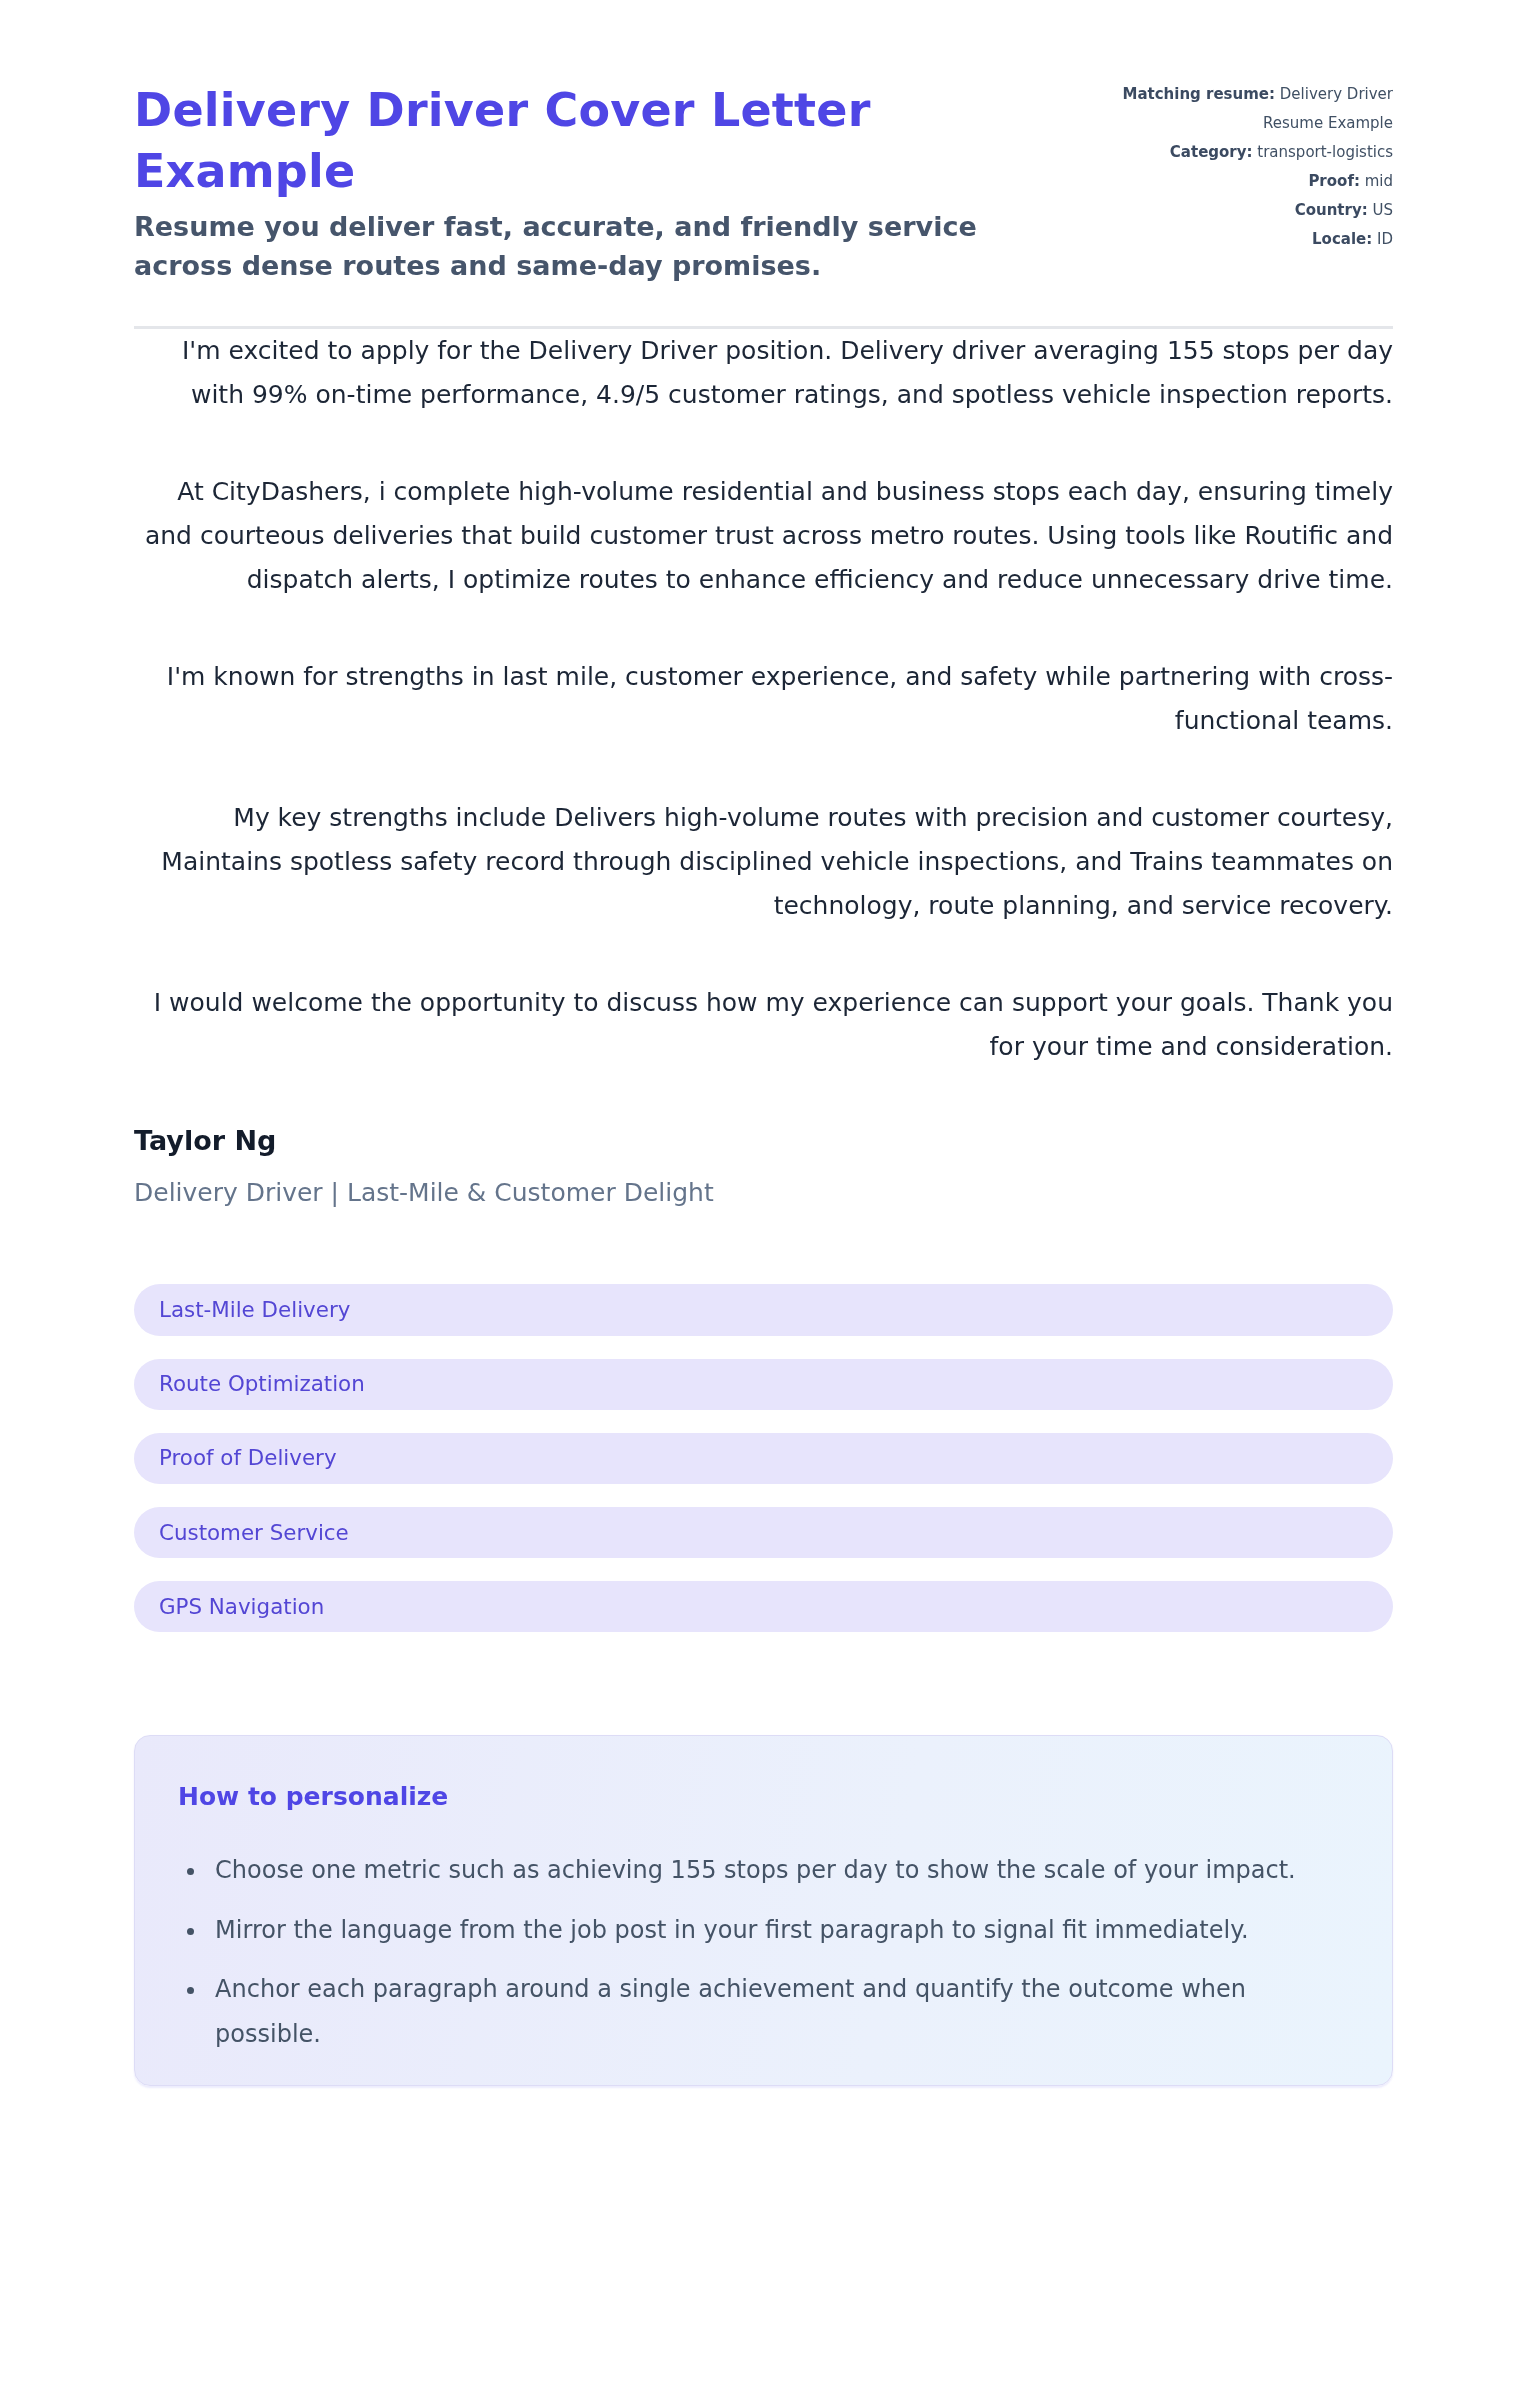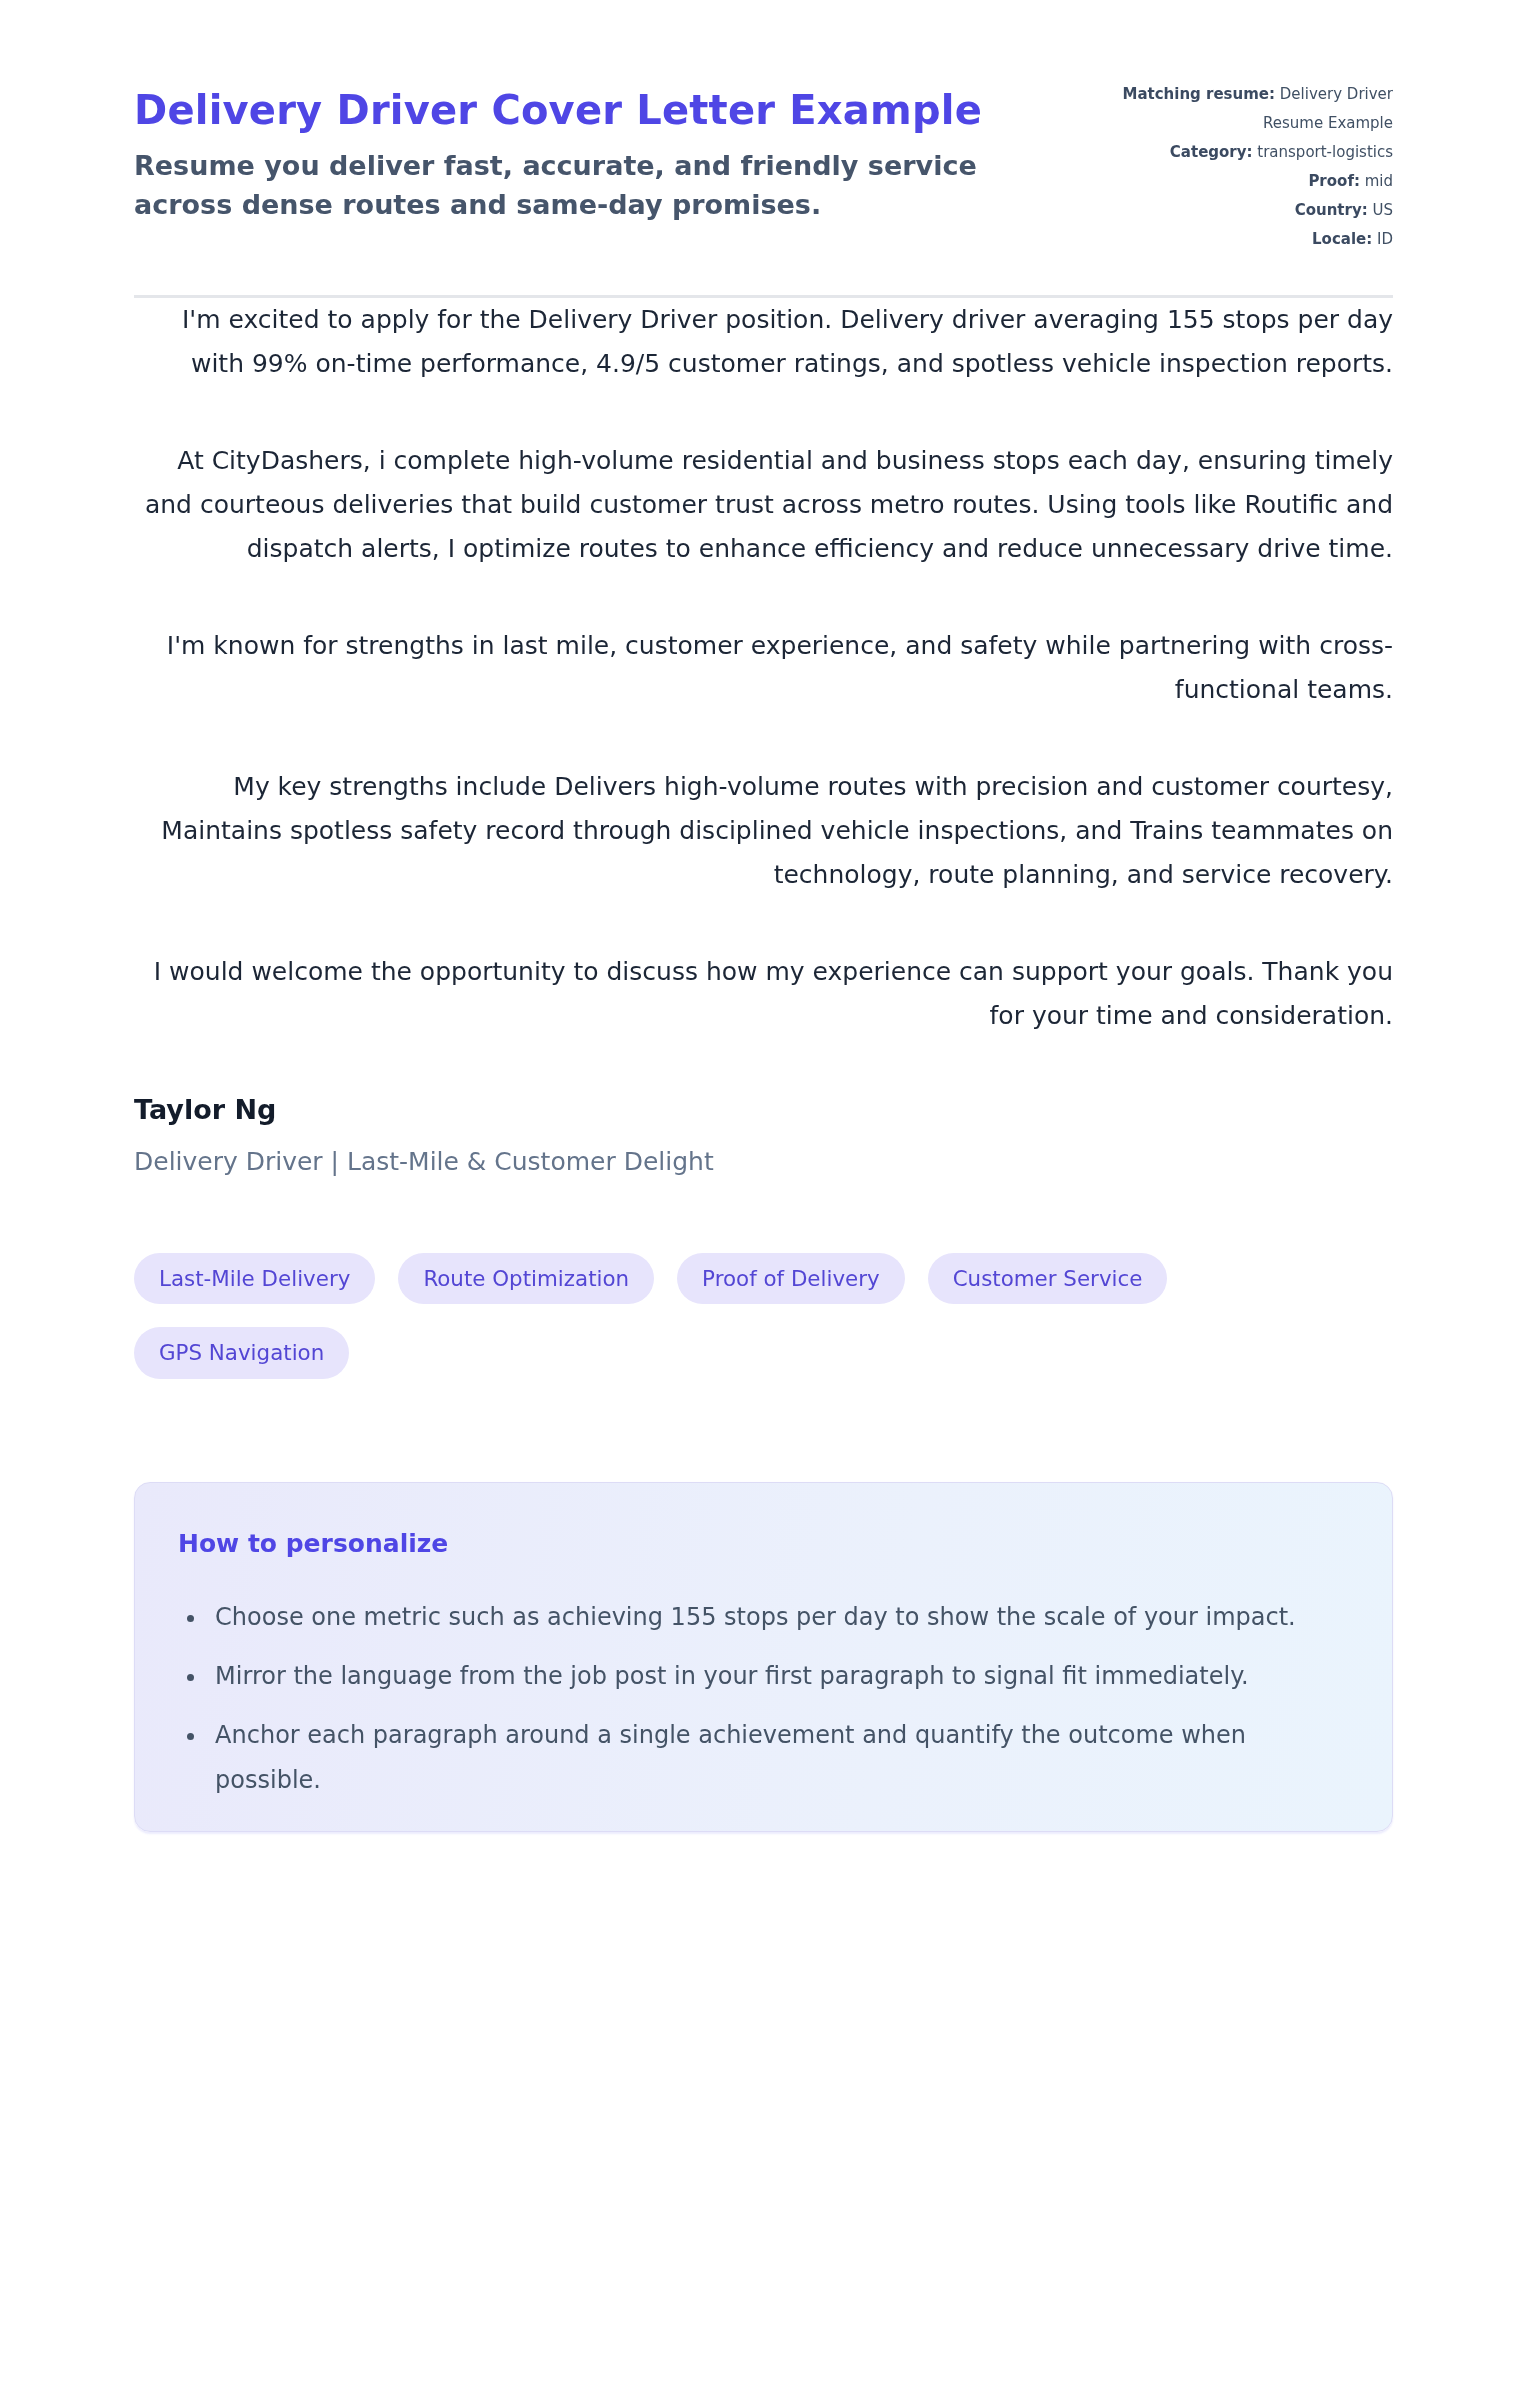--- a/index.html
+++ b/index.html
@@ -20,21 +20,21 @@
   .header {
     display: flex;
     justify-content: space-between;
     align-items: flex-start;
   }
   .header-left {
     max-width: 850px;
   }
   h1.title {
     margin: 0;
-    font-size: 40px;
+    font-size: 46px;
     line-height: 61px;
     font-weight: 700;
     color: #4f46e5;
     letter-spacing: 0.2px;
   }
   p.subtitle {
     margin: 5.3px 0 0 0;
     font-size: 27px;
     line-height: 39px;
     font-weight: 700;
@@ -87,20 +87,21 @@
     font-size: 25px;
     line-height: 44px;
     color: #64748b;
   }
   
   .tags {
     margin-top: 69px;
     display: flex;
     flex-wrap: wrap;
     gap: 23px;
+    flex-direction: column;
   }
   .tag {
     display: inline-block;
     background: #e7e4fc;
     color: #5346d4;
     font-size: 21.4px;
     line-height: 28px;
     padding: 11.6px 25px;
     border-radius: 889px;
     white-space: nowrap;

